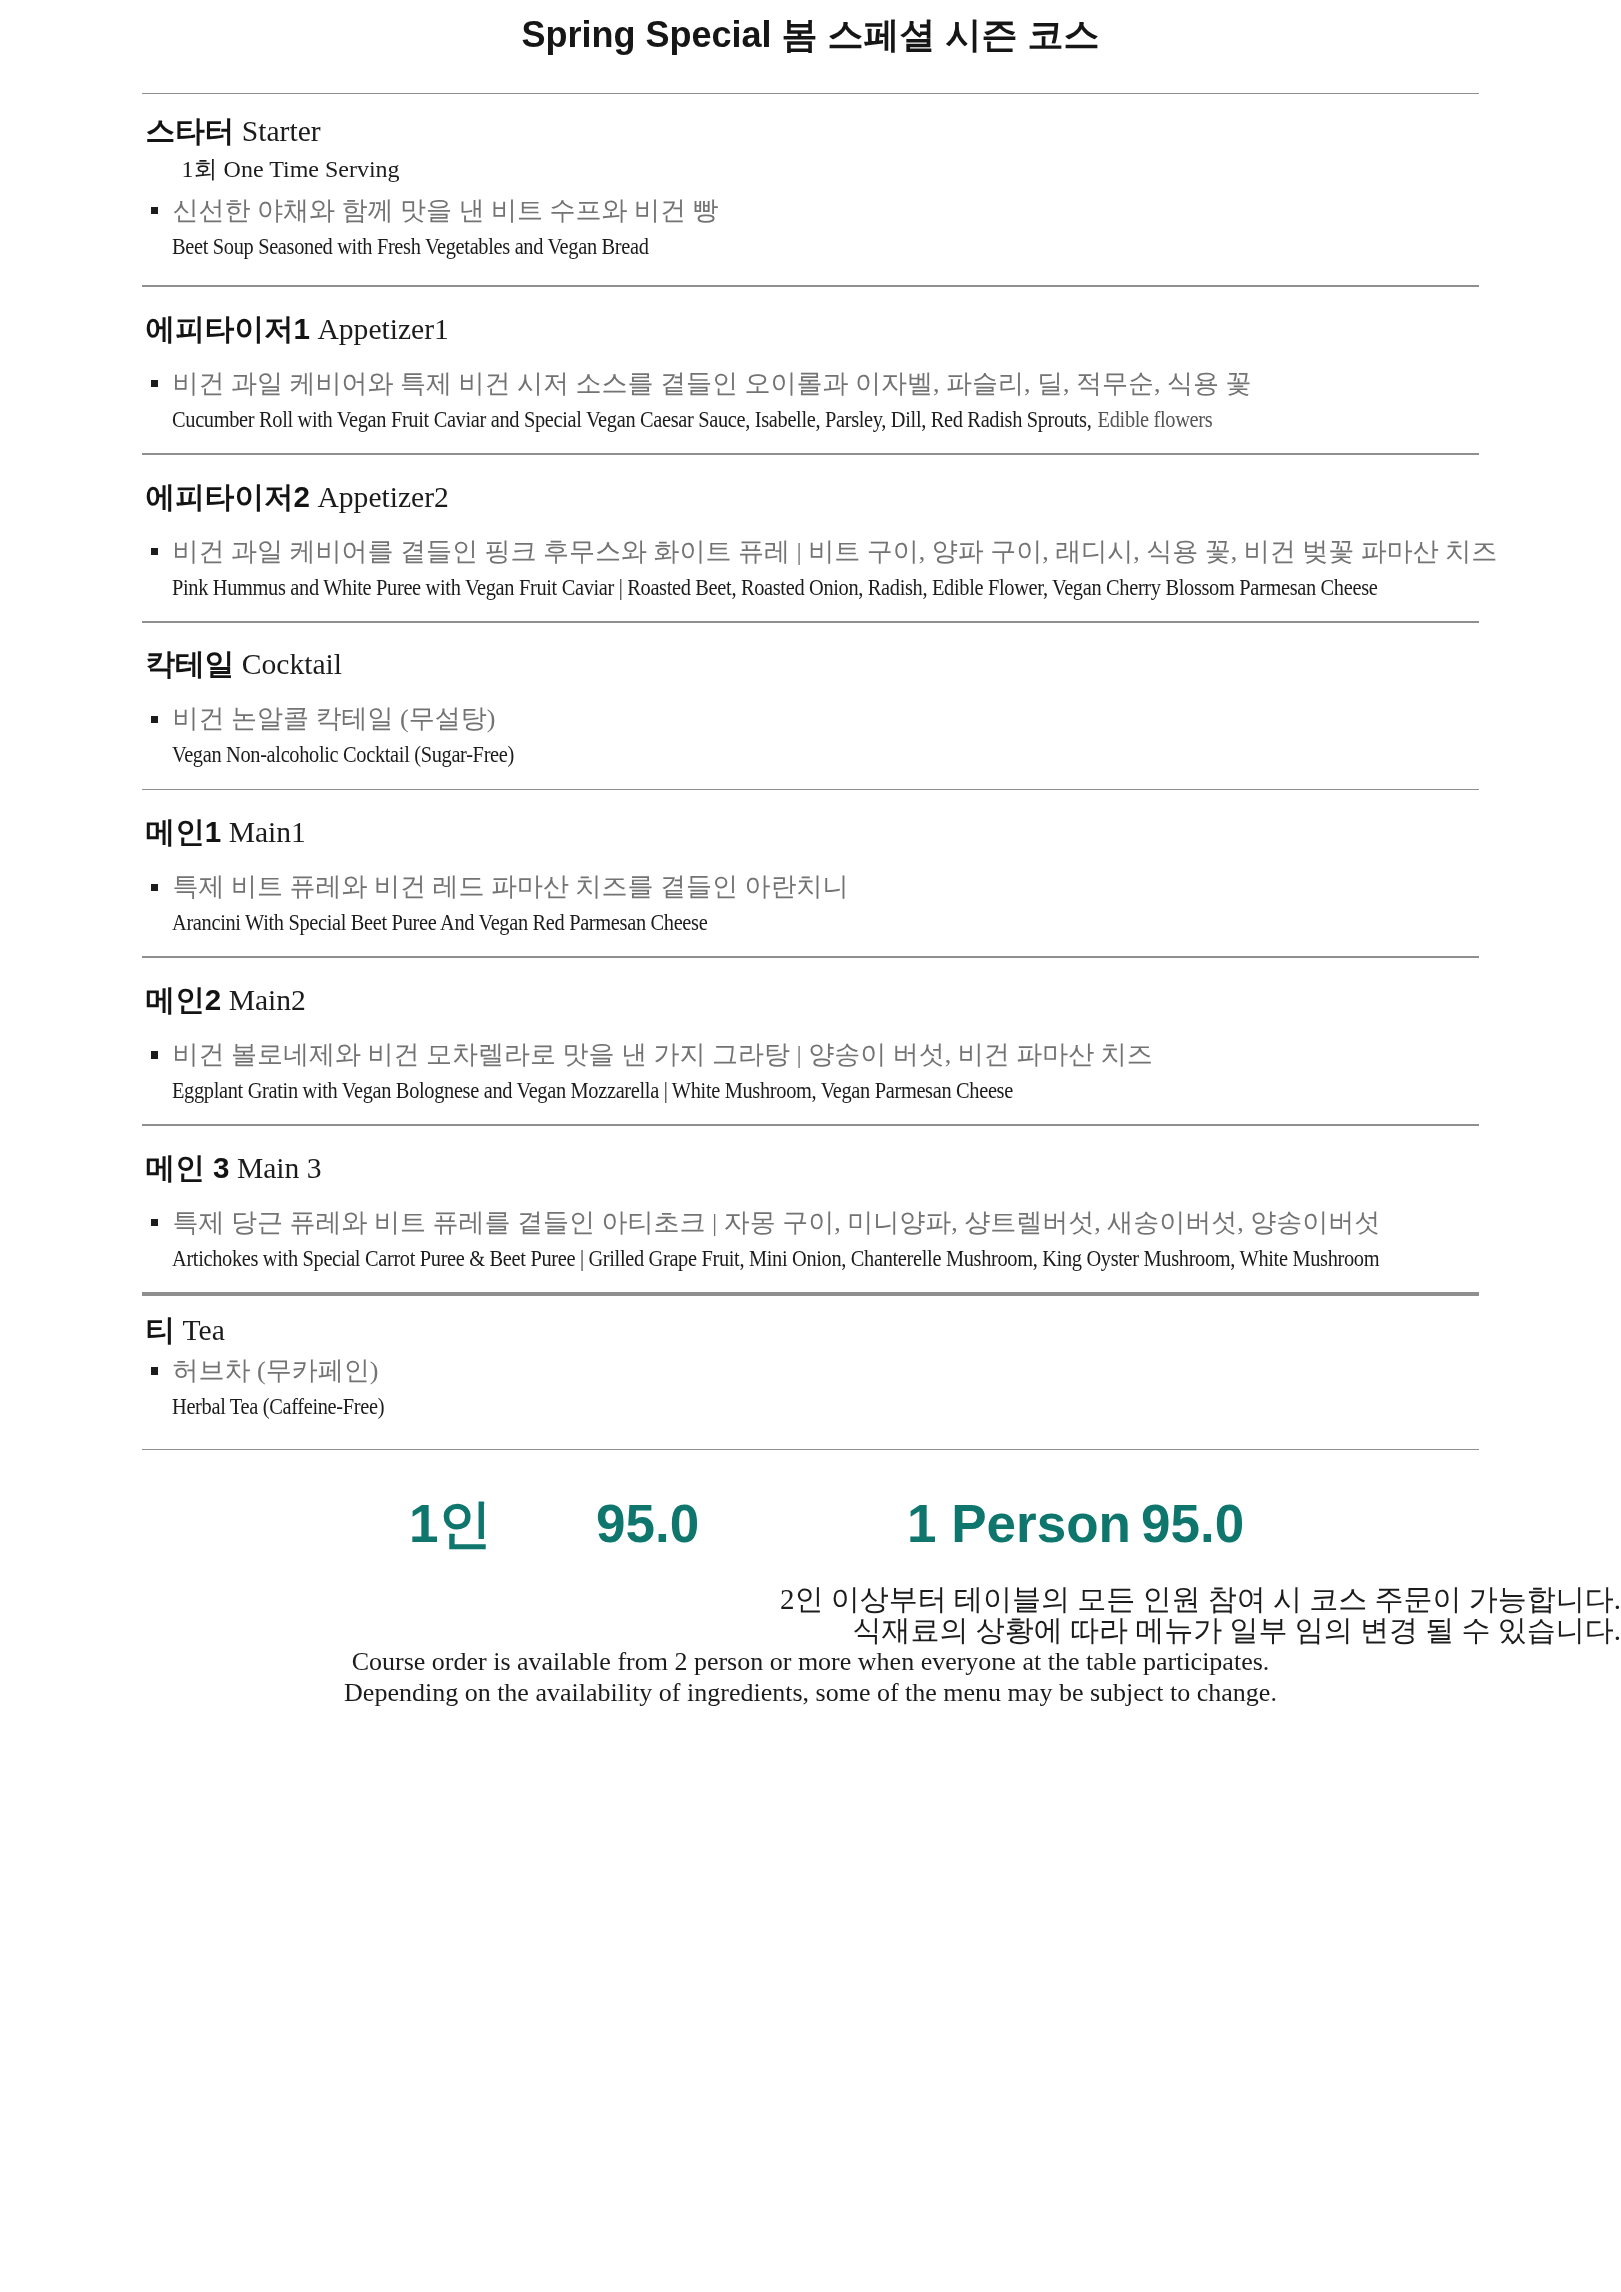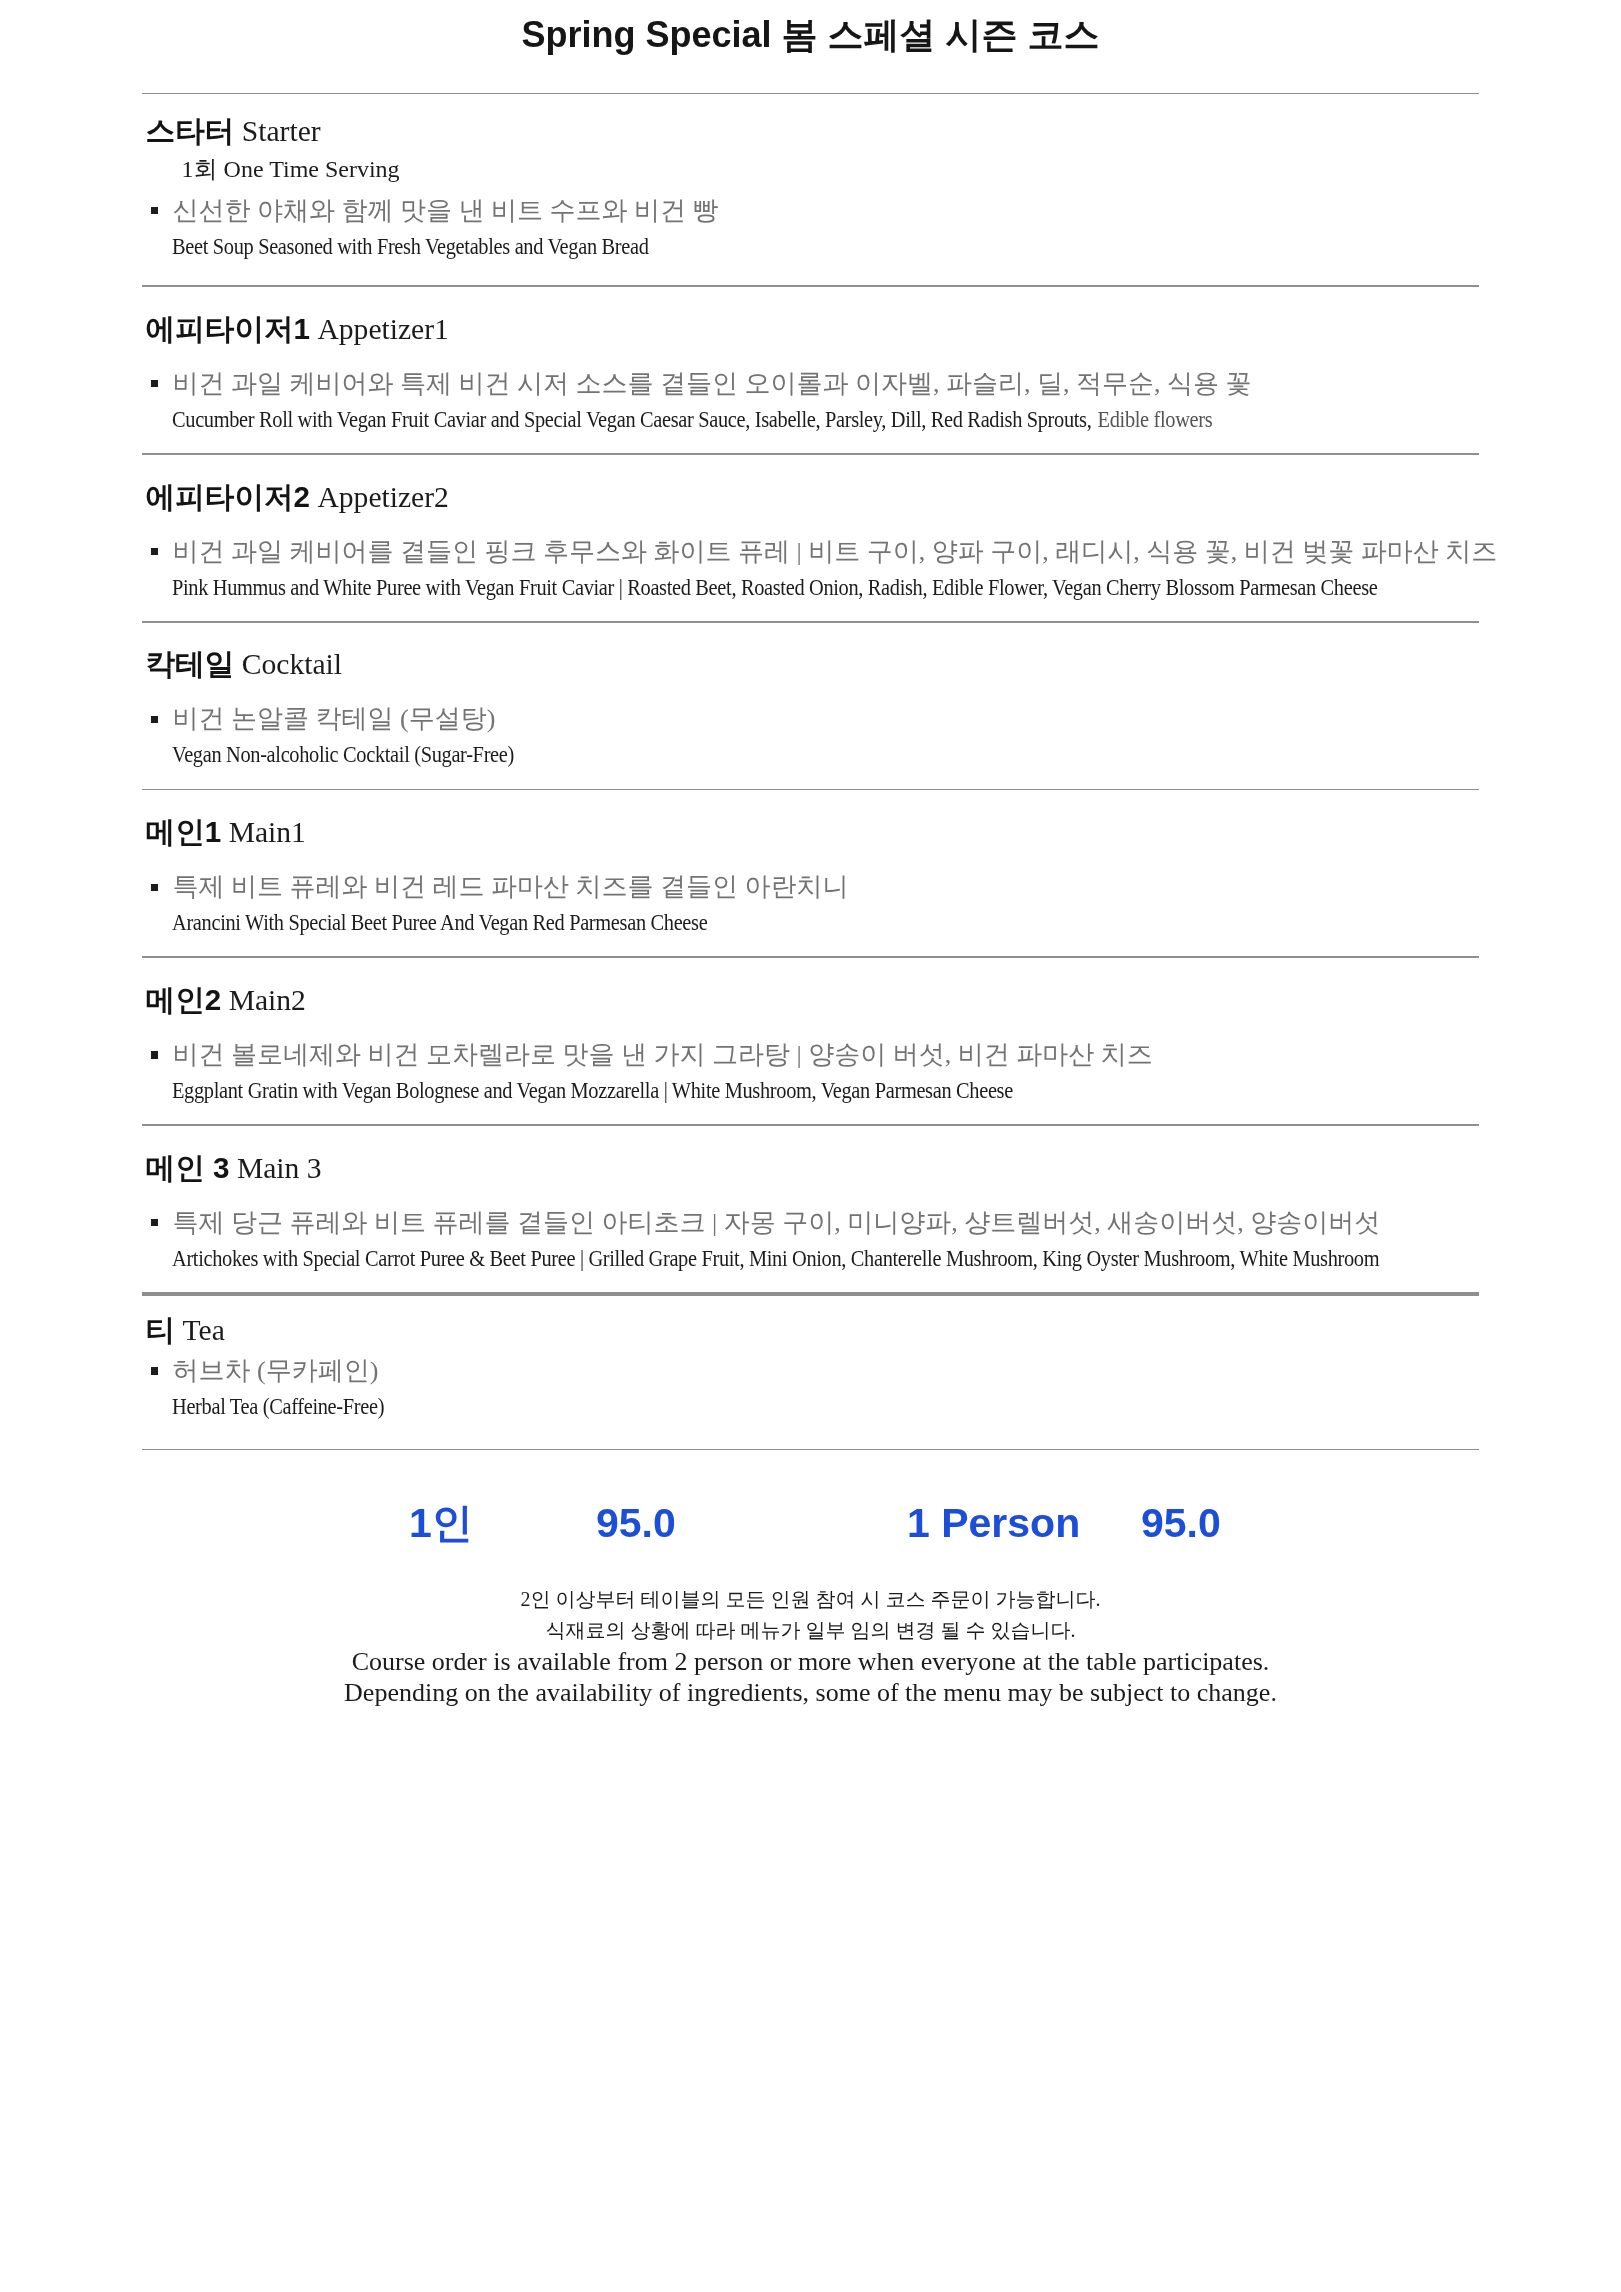--- a/index.html
+++ b/index.html
@@ -87,33 +87,33 @@
     transform:scaleX(0.85);
     transform-origin:left center;
   }
   .item-en .muted { color:#555555; margin-left:7.2px; }
   
   .pricing {
     position:relative;
     height:134px;
     font-family:"Liberation Sans", sans-serif;
     font-weight:700;
-    font-size:41px;
+    font-size:53px;
     line-height:45px;
-    color:#1d4ed8;
+    color:#0f766e;
   }
   .pricing span { position:absolute; top:51px; white-space:nowrap; }
   .p1 { left:409px; }
   .p2 { left:596px; }
   .p3 { left:907px; }
   .p4 { left:1141px; }
   
   .footer { text-align:center; }
   .footer div { white-space:nowrap; }
-  .fl-kr { font-size:20px; line-height:31px; color:#1c1c1c; }
+  .fl-kr { font-size:29px; line-height:31px; color:#1c1c1c;text-align:right; }
   .fl-en { font-size:26px; line-height:31px; color:#1c1c1c; }
 </style>
 </head>
 <body>
 
 <div class="page">
 
   <div class="subtitle">Spring Special 봄 스페셜 시즌 코스</div>
 
   <div class="menu">

